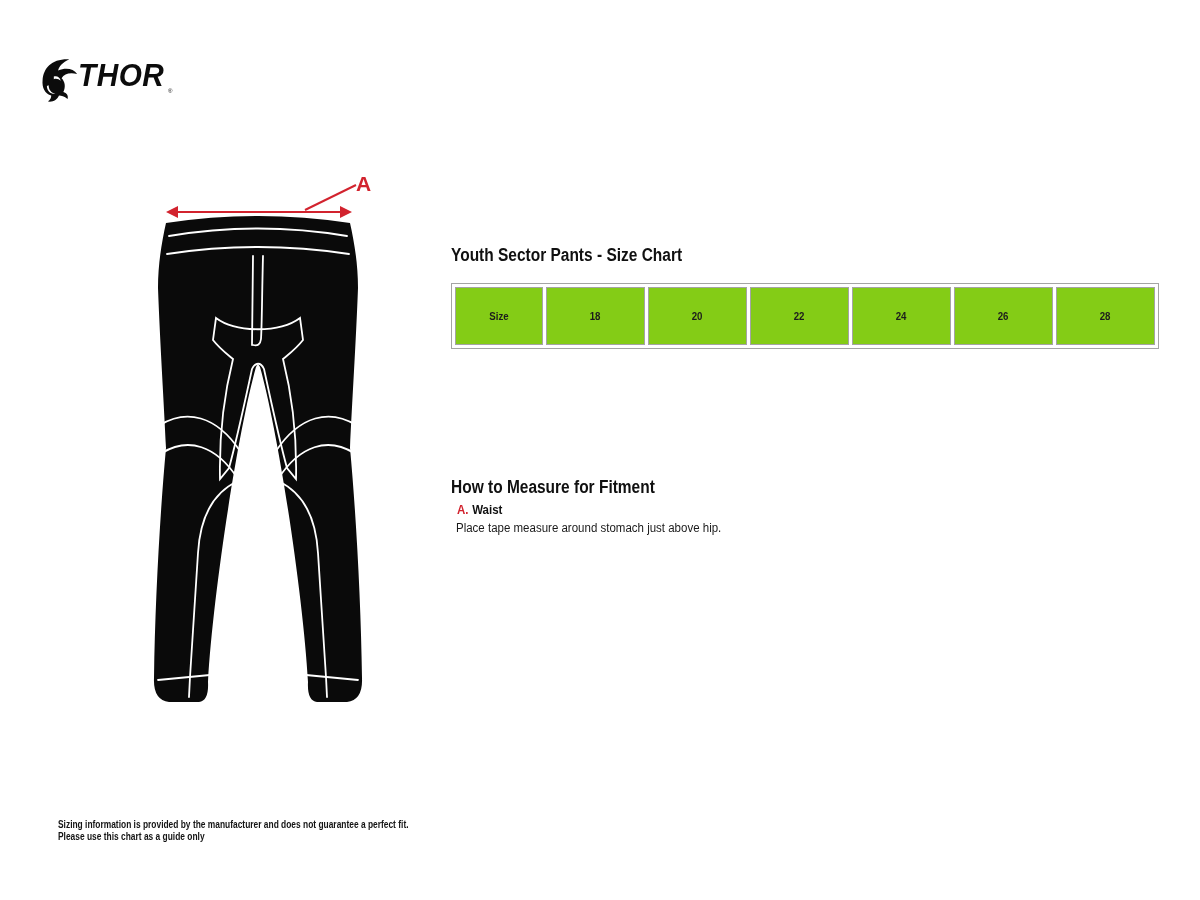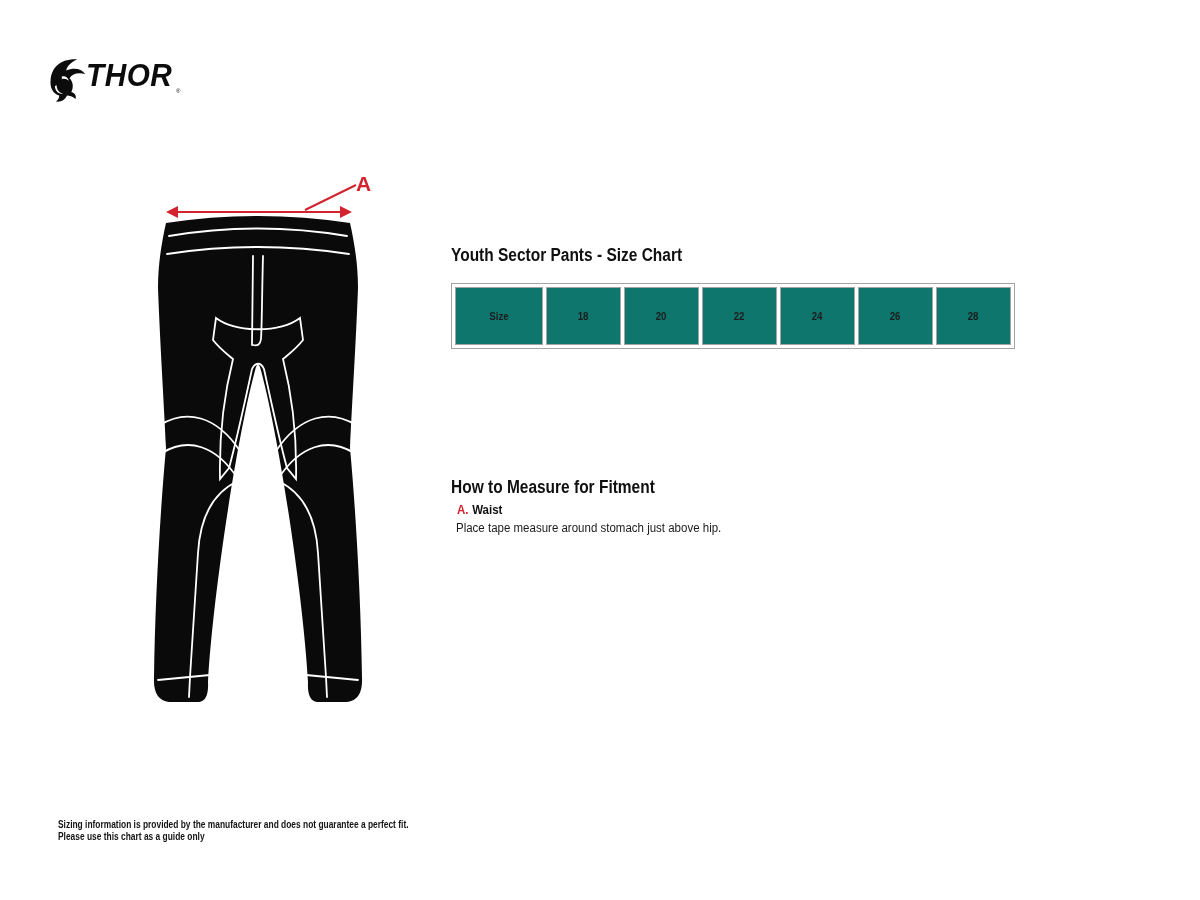--- a/index.html
+++ b/index.html
@@ -1,21 +1,21 @@
 <!DOCTYPE html>
 <html><head>
 <meta charset="utf-8">
 <style>
   * { margin: 0; padding: 0; box-sizing: border-box; }
   html, body { width: 1200px; height: 900px; background: #ffffff; overflow: hidden;
     font-family: "Liberation Sans", sans-serif; color: #111; }
   .abs { position: absolute; }
 
   
-  #logo { left: 48px; top: 52px; width: 150px; height: 56px; }
+  #logo { left: 40px; top: 52px; width: 150px; height: 56px; }
   #logo-icon { position: absolute; left: 0; top: 2px; }
   #logo-text { position: absolute; left: 38px; top: 8px; font-size: 31px; line-height: 31px;
     font-weight: 900; font-style: italic; letter-spacing: 0.5px; color: #0c0c0c;
     transform: scaleX(0.96); transform-origin: 0 0; }
   #logo-reg { position: absolute; left: 128px; top: 36px; font-size: 6px; color: #0c0c0c; }
 
   
   #pants-figure { left: 150px; top: 163px; width: 230px; height: 556px; }
 
   
@@ -28,24 +28,24 @@
   #waist-instruction { left: 456px; top: 521px; font-size: 12.5px; font-weight: 400; color: #1a1a1a;
     transform: scaleX(0.92); transform-origin: 0 0; white-space: nowrap; }
 
   
   #size-table-wrap { left: 451px; top: 283px; }
   table#size-table { border-collapse: separate; border-spacing: 3px;
     border: 1px solid #a4a4a4; background: #fff; table-layout: fixed; }
   #size-table th, #size-table td { border: 1px solid #a4a4a4; text-align: center;
     vertical-align: middle; font-size: 11px; font-weight: 700; color: #1c1c1c;
     height: 58px; white-space: nowrap; overflow: visible; }
-  #size-table tr.row-size  th, #size-table tr.row-size  td { background: #0f766e; }
+  #size-table tr.row-size  th, #size-table tr.row-size  td { background: #84cc16; }
   #size-table tr.row-waist th, #size-table tr.row-waist td { background: #e9e9e9; }
   #size-table .c0 { width: 88px; }
-  #size-table .cn { width: 75px; margin-left: 40px; }
+  #size-table .cn { width: 99px; margin-left: 40px; }
   .cell-cond { display: inline-block; transform: scaleX(0.88); transform-origin: center; }
 
   
   #footer-note { left: 58px; top: 818px; font-size: 10.5px; font-weight: 700; color: #141414;
     line-height: 12px; transform: scaleX(0.8); transform-origin: 0 0; white-space: nowrap; }
 </style>
 </head>
 <body>
 
 <div id="logo" class="abs">

